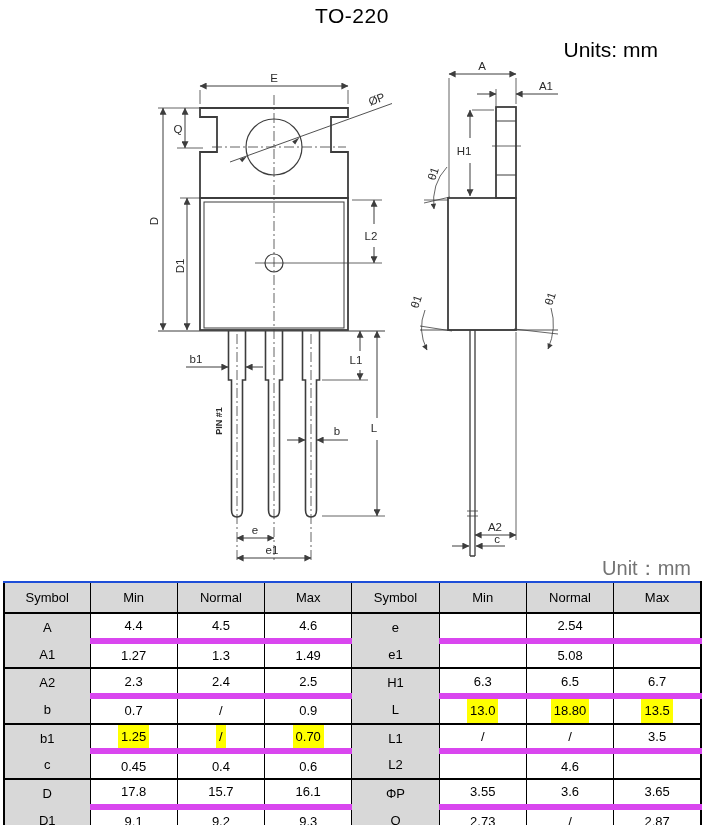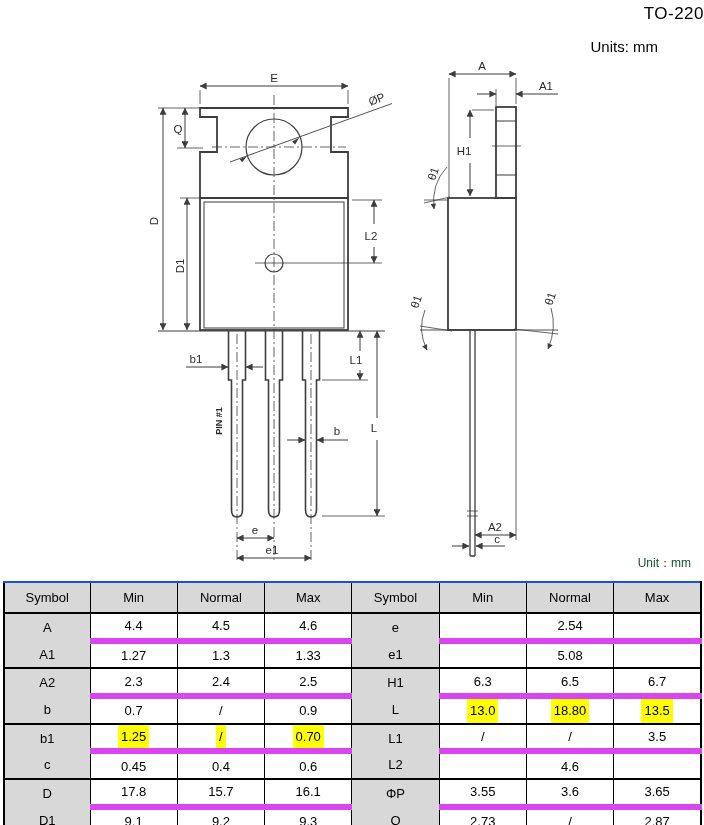--- a/index.html
+++ b/index.html
@@ -1,23 +1,23 @@
 <!DOCTYPE html>
 <html><head>
 <meta charset="utf-8">
 <style>
   html,body { margin:0; padding:0; background:#fff; }
   #page {
     position:relative; width:704px; height:825px; background:#ffffff;
     font-family:"Liberation Sans", sans-serif; color:#111; overflow:hidden;
   }
-  .title { position:absolute; top:4px; left:0; width:100%; text-align:right;
-           font-size:17px; letter-spacing:0.5px; color:#000; }
-  .units-top { position:absolute; top:38px; right:46px; font-size:15px; color:#000; }
-  .units-bottom { position:absolute; top:555px; right:13px; font-size:12px; color:#14532d; }
+  .title { position:absolute; top:4px; left:0; width:100%; text-align:center;
+           font-size:21px; letter-spacing:0.5px; color:#000; }
+  .units-top { position:absolute; top:38px; right:46px; font-size:21px; color:#000; }
+  .units-bottom { position:absolute; top:555px; right:13px; font-size:20px; color:#737373; }
   svg.drawing { position:absolute; top:0; left:0; }
   svg.drawing text { font-family:"Liberation Sans", sans-serif; font-size:11.5px; fill:#2b2b2b; }
   svg.drawing text.small { font-size:9px; font-weight:bold; }
 
   table.dims { position:absolute; top:581px; left:3px; width:699px;
     border-collapse:collapse; table-layout:fixed; font-size:13px; color:#000; }
   table.dims col.c0 { width:86px; }
   table.dims th, table.dims td { text-align:center; vertical-align:middle; padding:0;
     border-left:1px solid #000; height:23.7px; overflow:hidden; }
   table.dims th:first-child, table.dims td:first-child { border-left:2px solid #000; }
@@ -210,21 +210,21 @@
         <td><span>4.6</span></td>
         <td class="sym"><span>e</span></td>
         <td><span></span></td>
         <td><span>2.54</span></td>
         <td><span></span></td>
       </tr>
       <tr class="s">
         <td class="sym"><span>A1</span></td>
         <td><span>1.27</span></td>
         <td><span>1.3</span></td>
-        <td><span>1.33</span></td>
+        <td><span>1.49</span></td>
         <td class="sym"><span>e1</span></td>
         <td><span></span></td>
         <td><span>5.08</span></td>
         <td><span></span></td>
       </tr>
       <tr class="g">
         <td class="sym"><span>A2</span></td>
         <td><span>2.3</span></td>
         <td><span>2.4</span></td>
         <td><span>2.5</span></td>

